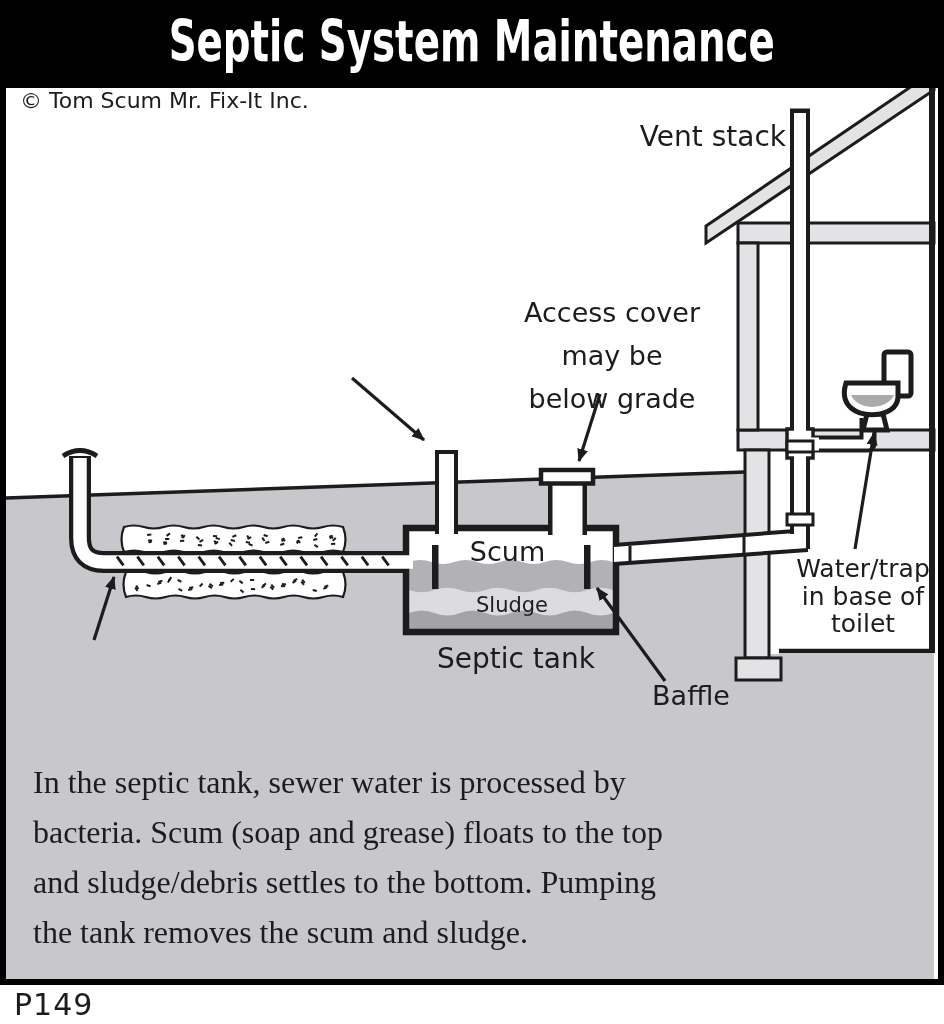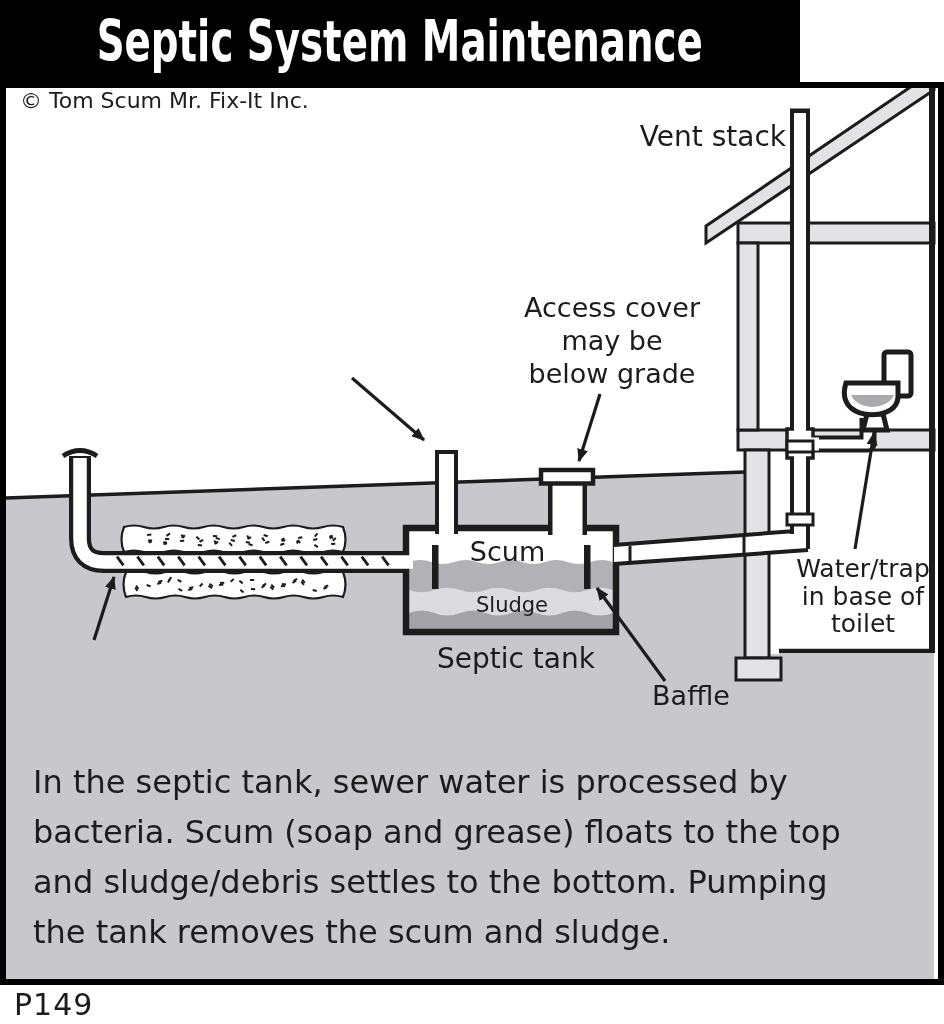--- a/index.html
+++ b/index.html
@@ -3,38 +3,38 @@
 <meta charset="utf-8">
 <style>
   :root{
     --ink:#1c1c1c; --title-bg:#000000; --title-fg:#ffffff; --paper:#ffffff;
     --ground:#c8c8cc; --beam:#e3e3e6; --liquid:#dcdce0; --scum:#b2b2b6;
     --sludge:#a4a4a8; --water:#aaaaae;
   }
   html,body{margin:0;padding:0;background:#fff;}
   .page{position:relative;width:944px;height:1024px;background:var(--paper);
         font-family:"DejaVu Sans",sans-serif;color:var(--ink);overflow:hidden;}
-  .title-bar{position:absolute;left:0;top:0;width:800px;height:82px;background:var(--title-bg);
+  .title-bar{position:absolute;left:0;top:0;width:944px;height:82px;background:var(--title-bg);
         display:flex;align-items:center;justify-content:center;z-index:3;text-align:right;}
   .title-bar h1{margin:0;color:var(--title-fg);font-size:57px;font-weight:bold;
         white-space:nowrap;transform:scaleX(.68);letter-spacing:0;}
   svg.art{position:absolute;left:0;top:0;z-index:1;}
   .lbl{position:absolute;z-index:2;line-height:1.18;white-space:pre-line;color:var(--ink);}
   .copyright{left:20px;top:88px;font-size:22px;}
   .vent{left:538px;top:120px;width:248px;text-align:right;font-size:28px;}
   .obs{left:158px;top:341px;width:300px;text-align:center;font-size:27px;}
-  .access{left:487px;top:291px;width:250px;text-align:center;font-size:27px;line-height:33px;}
+  .access{left:487px;top:291px;width:250px;text-align:center;font-size:27px;line-height:43px;}
   .scum{left:430px;top:536px;width:155px;text-align:center;font-size:27px;}
   .sludge{left:432px;top:593px;width:160px;text-align:center;font-size:21px;}
   .septic{left:390px;top:642px;width:252px;text-align:center;font-size:28px;}
   .field{left:165px;top:605px;width:146px;text-align:center;font-size:27px;}
   .perf{left:8px;top:641px;width:172px;text-align:center;font-size:27px;line-height:31px;}
   .baffle{left:636px;top:680px;width:110px;text-align:center;font-size:27px;}
   .water{left:772px;top:555px;width:182px;text-align:center;font-size:25px;line-height:27.5px;}
-  .caption{left:33px;top:757px;width:905px;font-size:32px;line-height:50px;}
+  .caption{left:33px;top:757px;width:905px;font-size:32px;line-height:50px;font-family:Liberation Serif, serif;}
   .figure-id{left:14px;top:987px;font-size:30px;letter-spacing:1px;}
 </style>
 </head>
 <body>
 
 <div class="page">
   <header class="title-bar">
     <h1>Septic System Maintenance</h1>
   </header>
 

